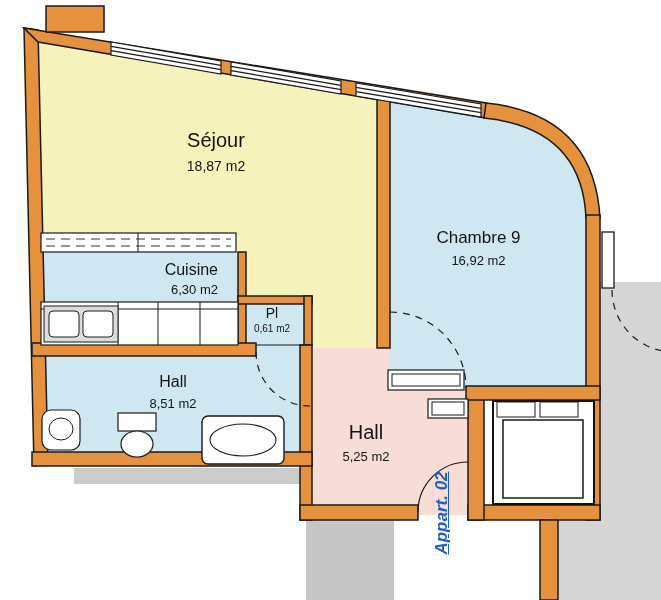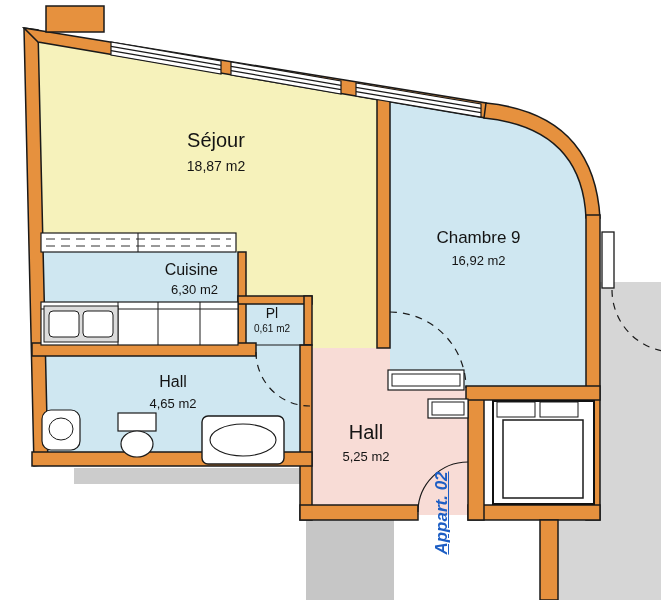--- a/index.html
+++ b/index.html
@@ -158,21 +158,21 @@
 <div class="label lbl-cuisine">
   <span class="room-name">Cuisine</span>
   <span class="room-area">6,30 m2</span>
 </div>
 <div class="label lbl-pl">
   <span class="room-name">Pl</span>
   <span class="room-area">0,61 m2</span>
 </div>
 <div class="label lbl-bains">
   <span class="room-name">Hall</span>
-  <span class="room-area">4,65 m2</span>
+  <span class="room-area">8,51 m2</span>
 </div>
 <div class="label lbl-hall">
   <span class="room-name">Hall</span>
   <span class="room-area">5,25 m2</span>
 </div>
 <div class="label lbl-appart">Appart. 02</div>
 
 </div>
 
 </body></html>

